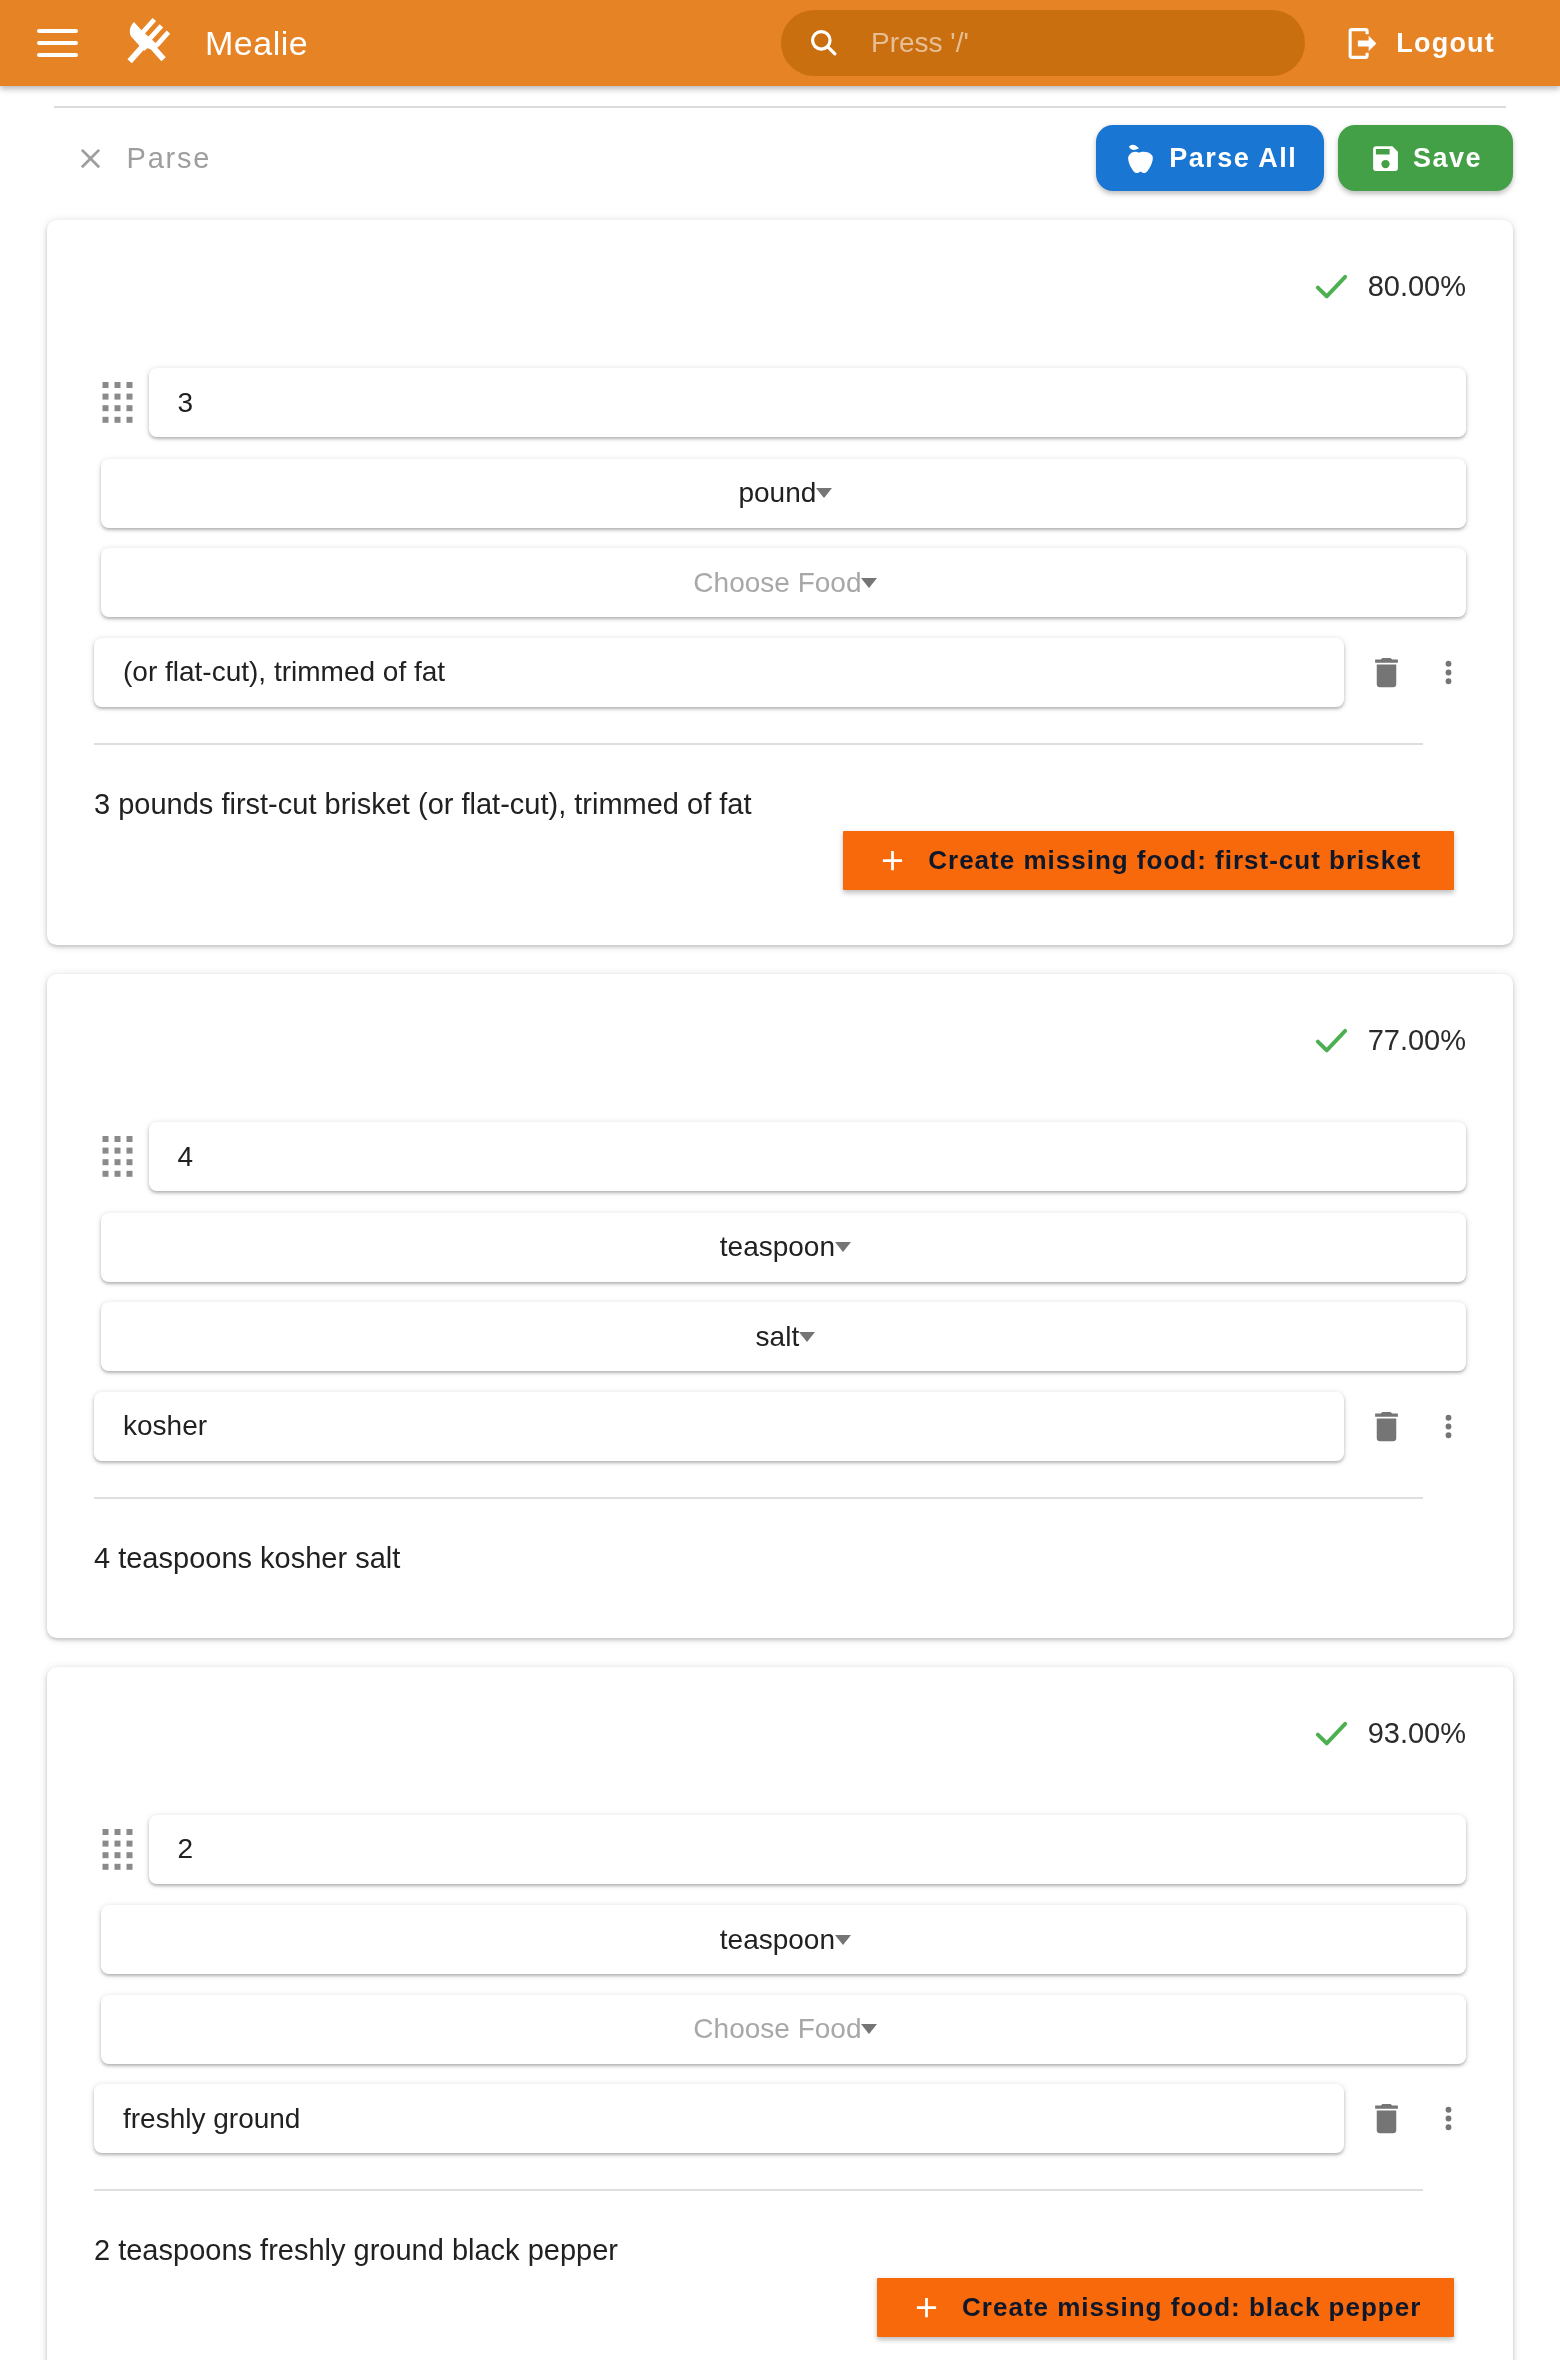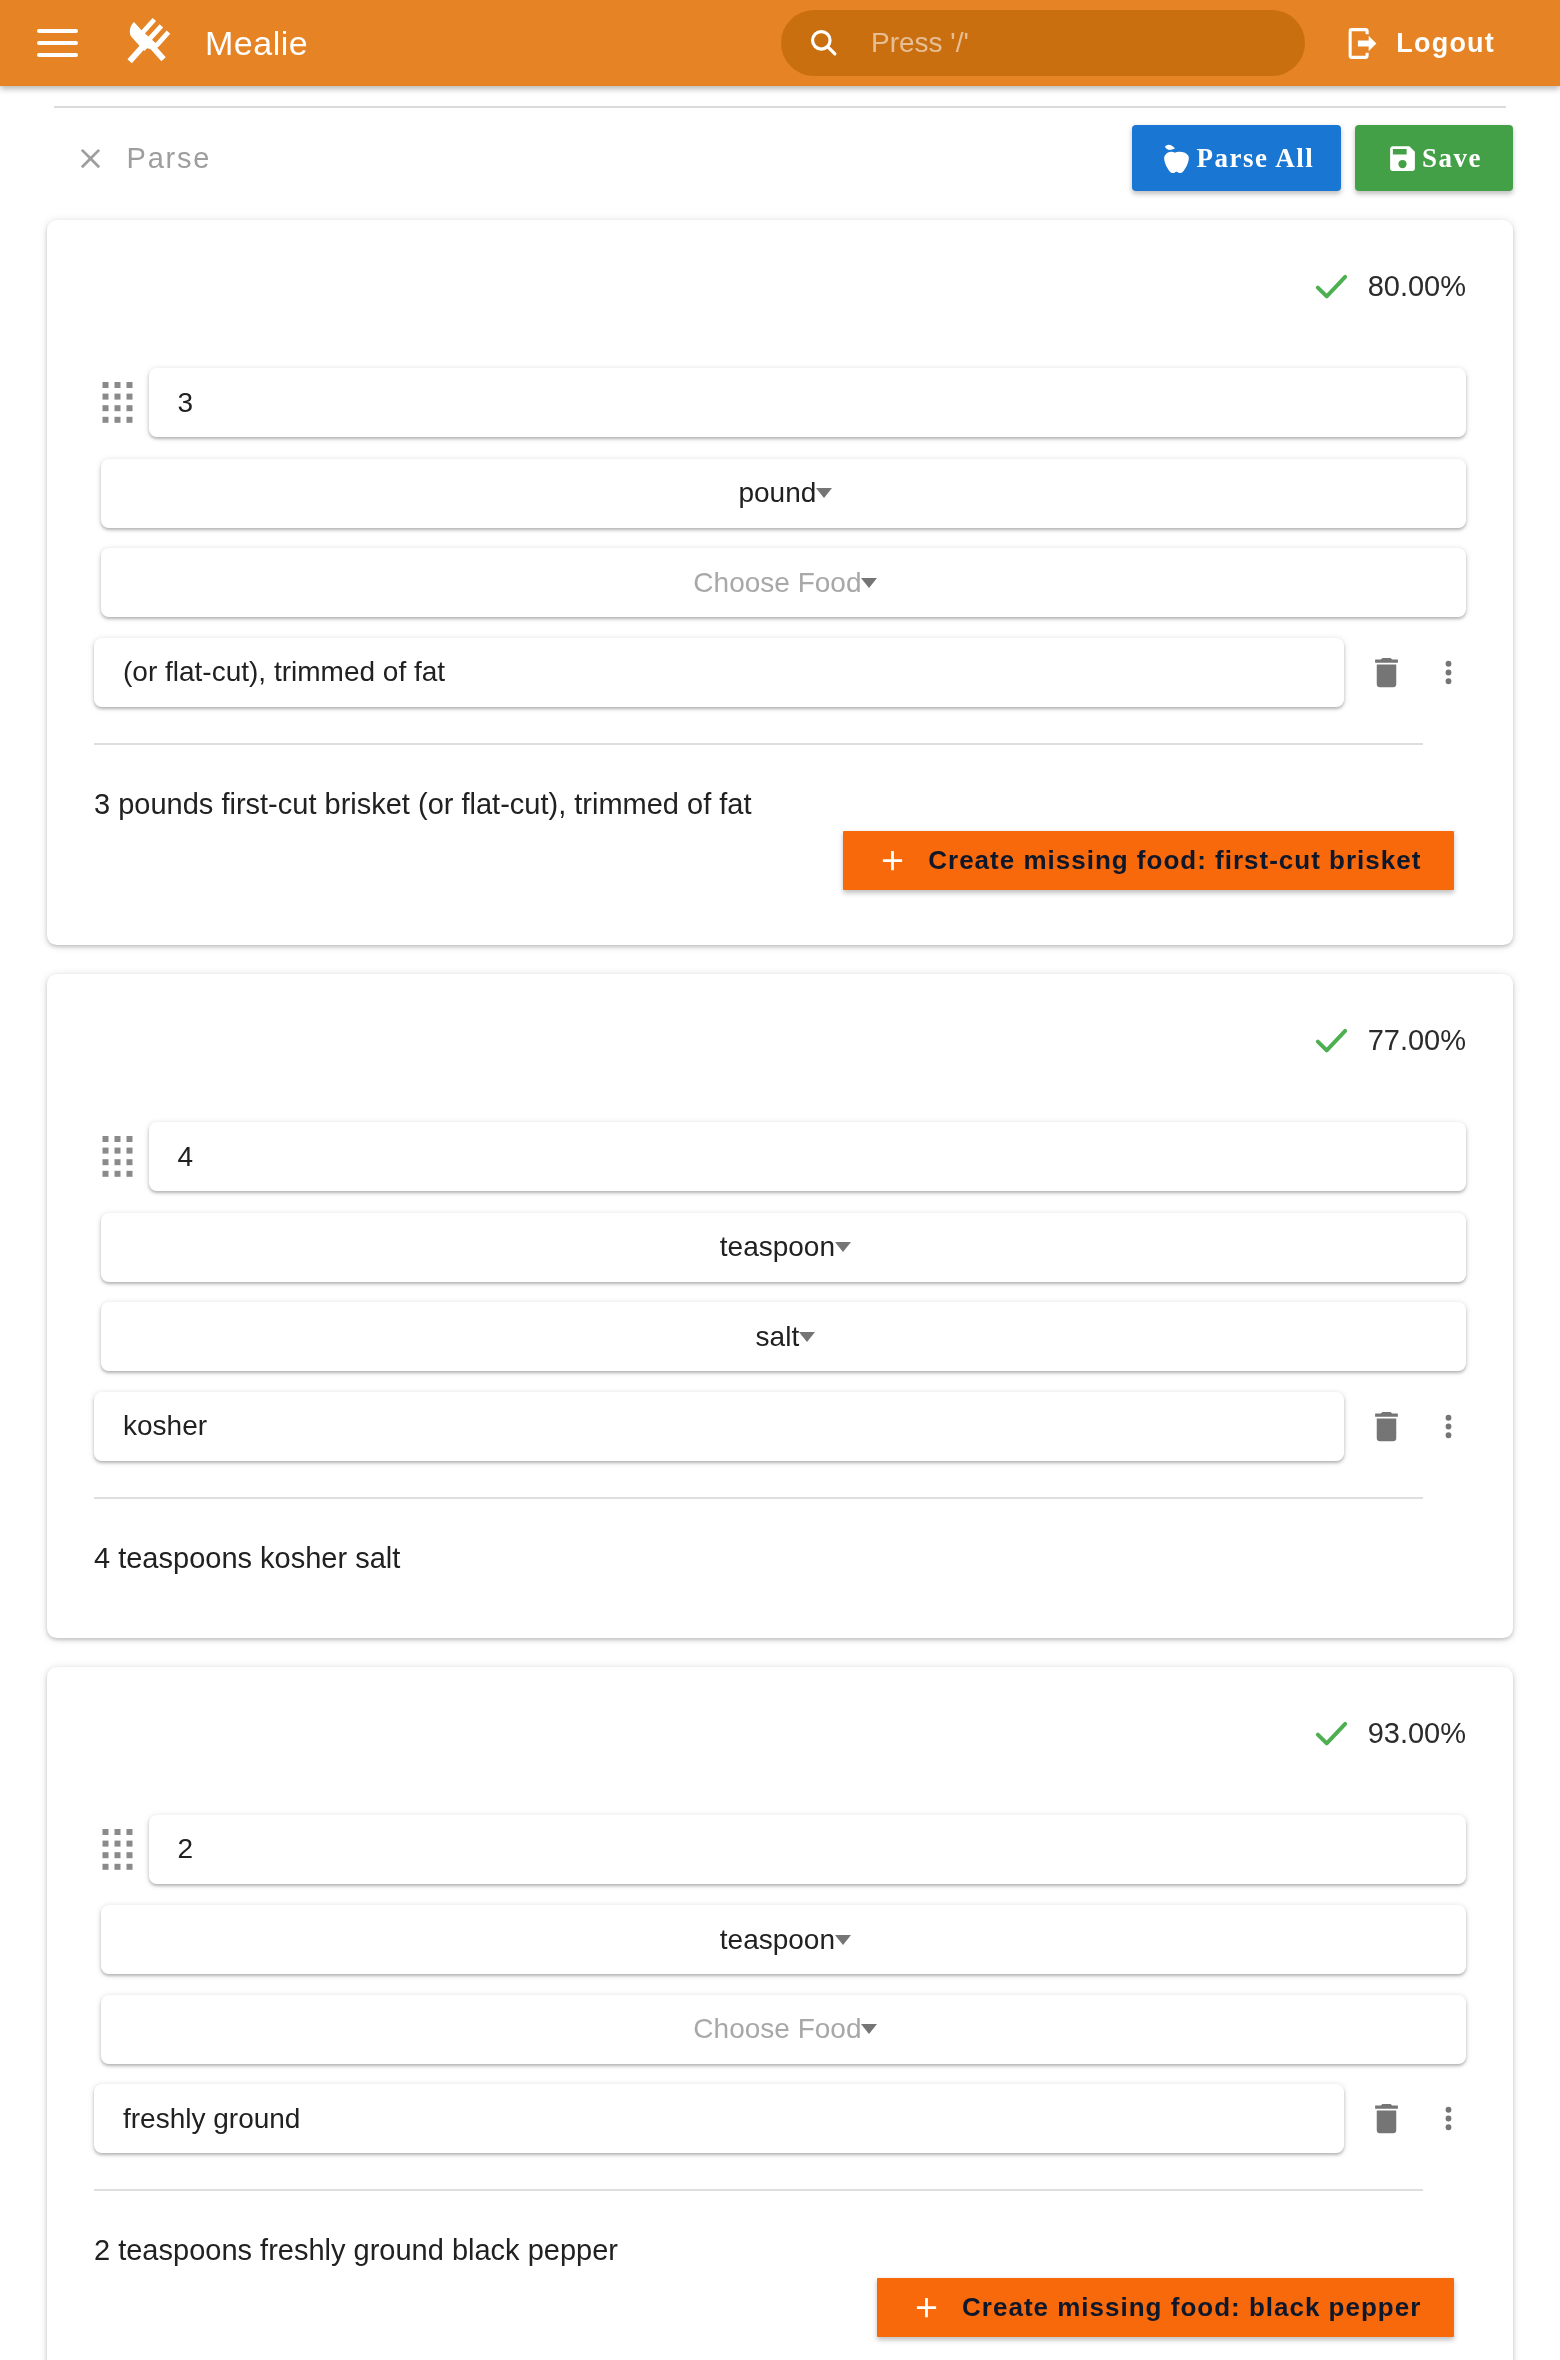--- a/index.html
+++ b/index.html
@@ -39,23 +39,23 @@
   
   .top-divider { border-top:2px solid #DBDBDB; margin:19.5px 54px 0; }
   .toolbar { display:flex; align-items:center; margin:17.6px 47px 0; height:66px; }
   .cancel-btn {
     display:flex; align-items:center; gap:19.5px; margin-left:27px;
     background:none; border:none; padding:0; cursor:pointer;
     color:#9E9E9E; font-family:inherit; font-size:29px; font-weight:500; letter-spacing:1.8px;
   }
   .toolbar-actions { margin-left:auto; display:flex; gap:13.7px; }
   .btn {
-    height:66px; border:none; border-radius:4px; cursor:pointer;
-    color:#fff; font-family:Liberation Serif, serif; font-weight:700; font-size:27px; letter-spacing:1.5px;
-    display:flex; align-items:center; gap:3px; padding:0 27px;
+    height:66px; border:none; border-radius:17px; cursor:pointer;
+    color:#fff; font-family:Liberation Sans, sans-serif; font-weight:700; font-size:27px; letter-spacing:1.5px;
+    display:flex; align-items:center; gap:11px; padding:0 27px;
     box-shadow:0 2.9px 4.9px rgba(0,0,0,.25);
   }
   .btn-parse { background:#1976D2; }
   .btn-save  { background:#43A047; padding:0 31px; }
 
   
   .card {
     margin:29px 47px; background:#fff; border-radius:9.8px;
     box-shadow:0 2px 3.9px rgba(0,0,0,.18), 0 1px 9.8px rgba(0,0,0,.12);
     padding:47px 47px 55px;

